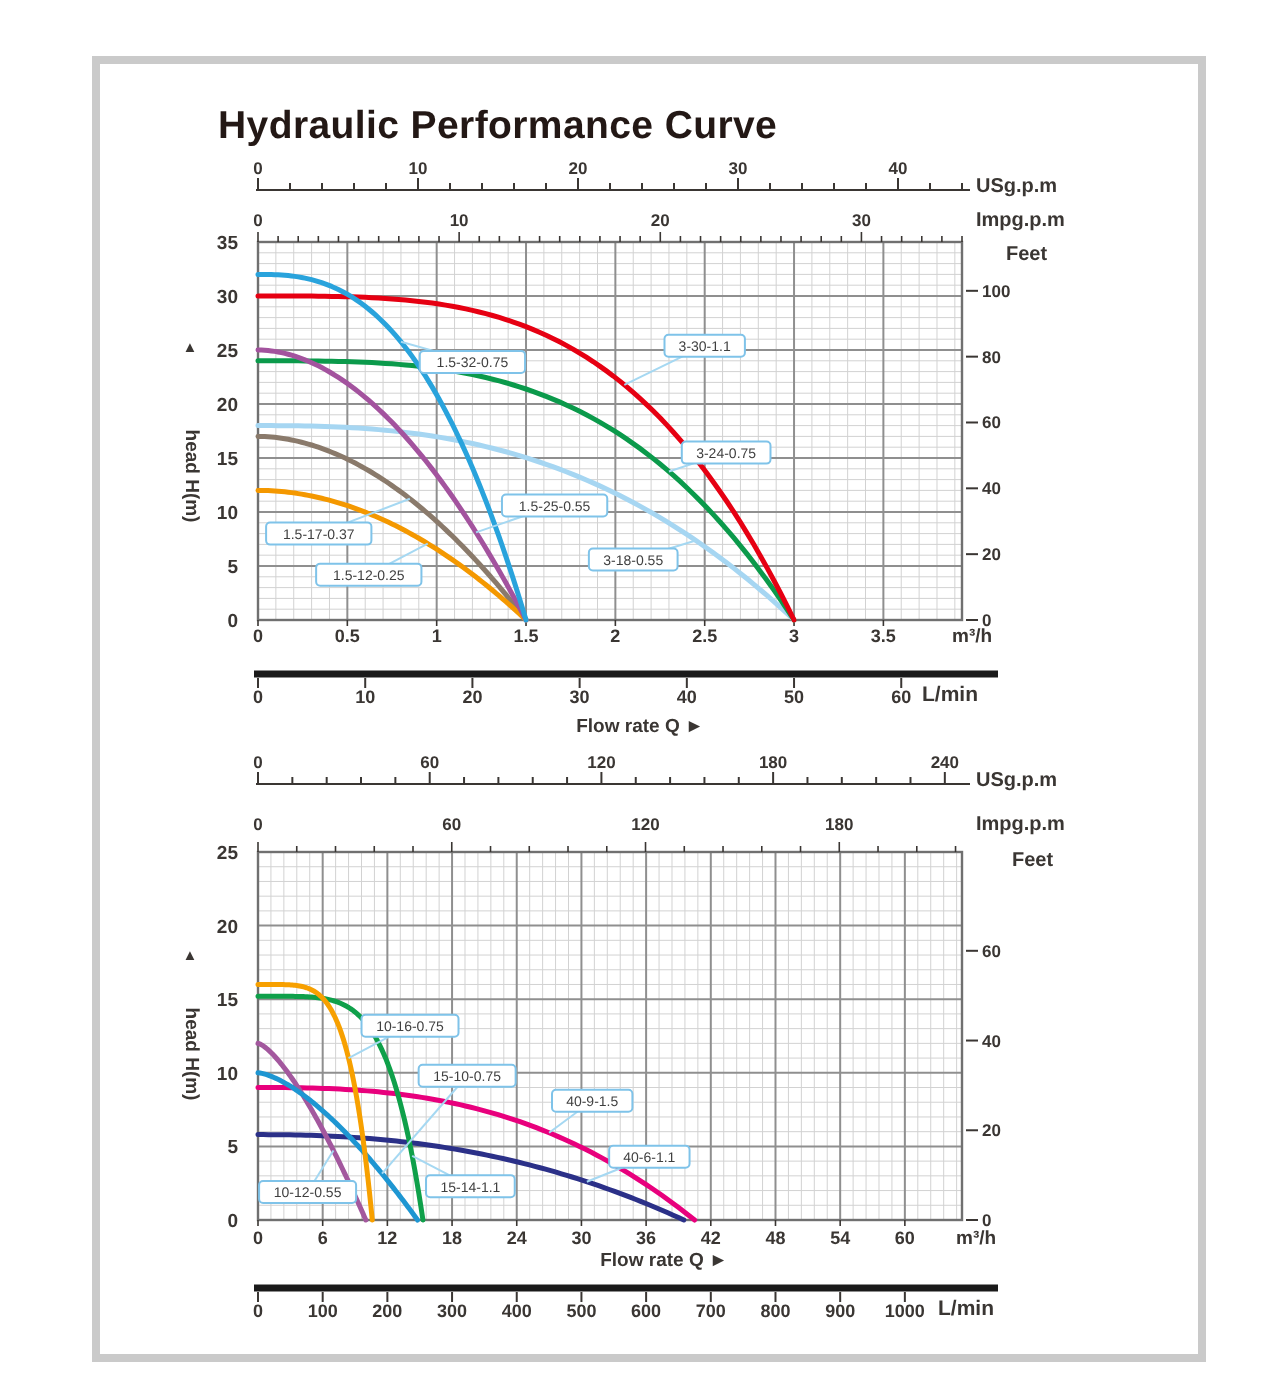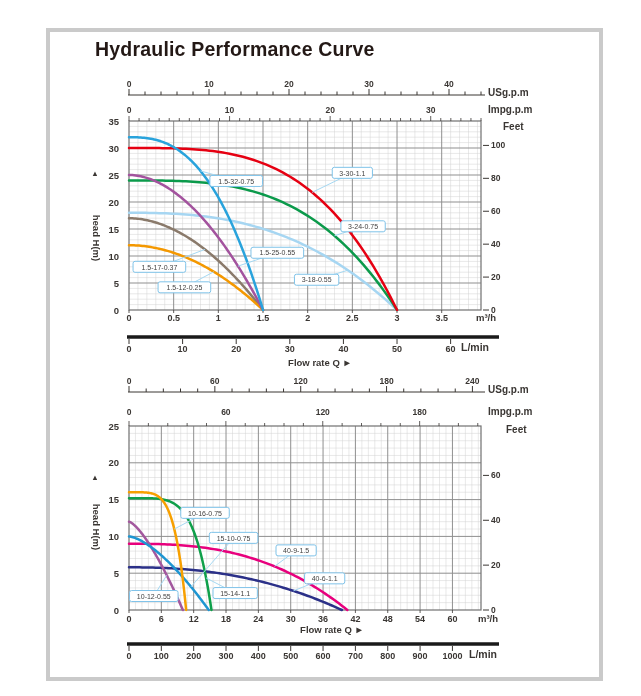--- a/index.html
+++ b/index.html
@@ -1,20 +1,20 @@
 <!DOCTYPE html>
 <html><head>
 <meta charset="utf-8">
 <style>
   html,body{margin:0;padding:0;background:#ffffff;}
   body{width:641px;height:696px;position:relative;overflow:hidden;
        font-family:"Liberation Sans","DejaVu Sans",sans-serif;}
   .frame{position:absolute;left:46px;top:28px;width:557px;height:653px;
          border:4px solid #cacaca;background:#ffffff;box-sizing:border-box;}
-  .title{position:absolute;left:93px;top:36px;margin:2px;
+  .title{position:absolute;left:93px;top:36px;margin:16px;
          font-size:19.5px;font-weight:bold;color:#231815;letter-spacing:0.2px;}
   #chart-svg{position:absolute;left:0;top:0;}
   text{font-family:"Liberation Sans","DejaVu Sans",sans-serif;}
 </style>
 </head>
 <body>
 
 <div class="frame"></div>
 <h1 class="title">Hydraulic Performance Curve</h1>
 <svg id="chart-svg" width="641" height="696" viewBox="0 0 641 696">

